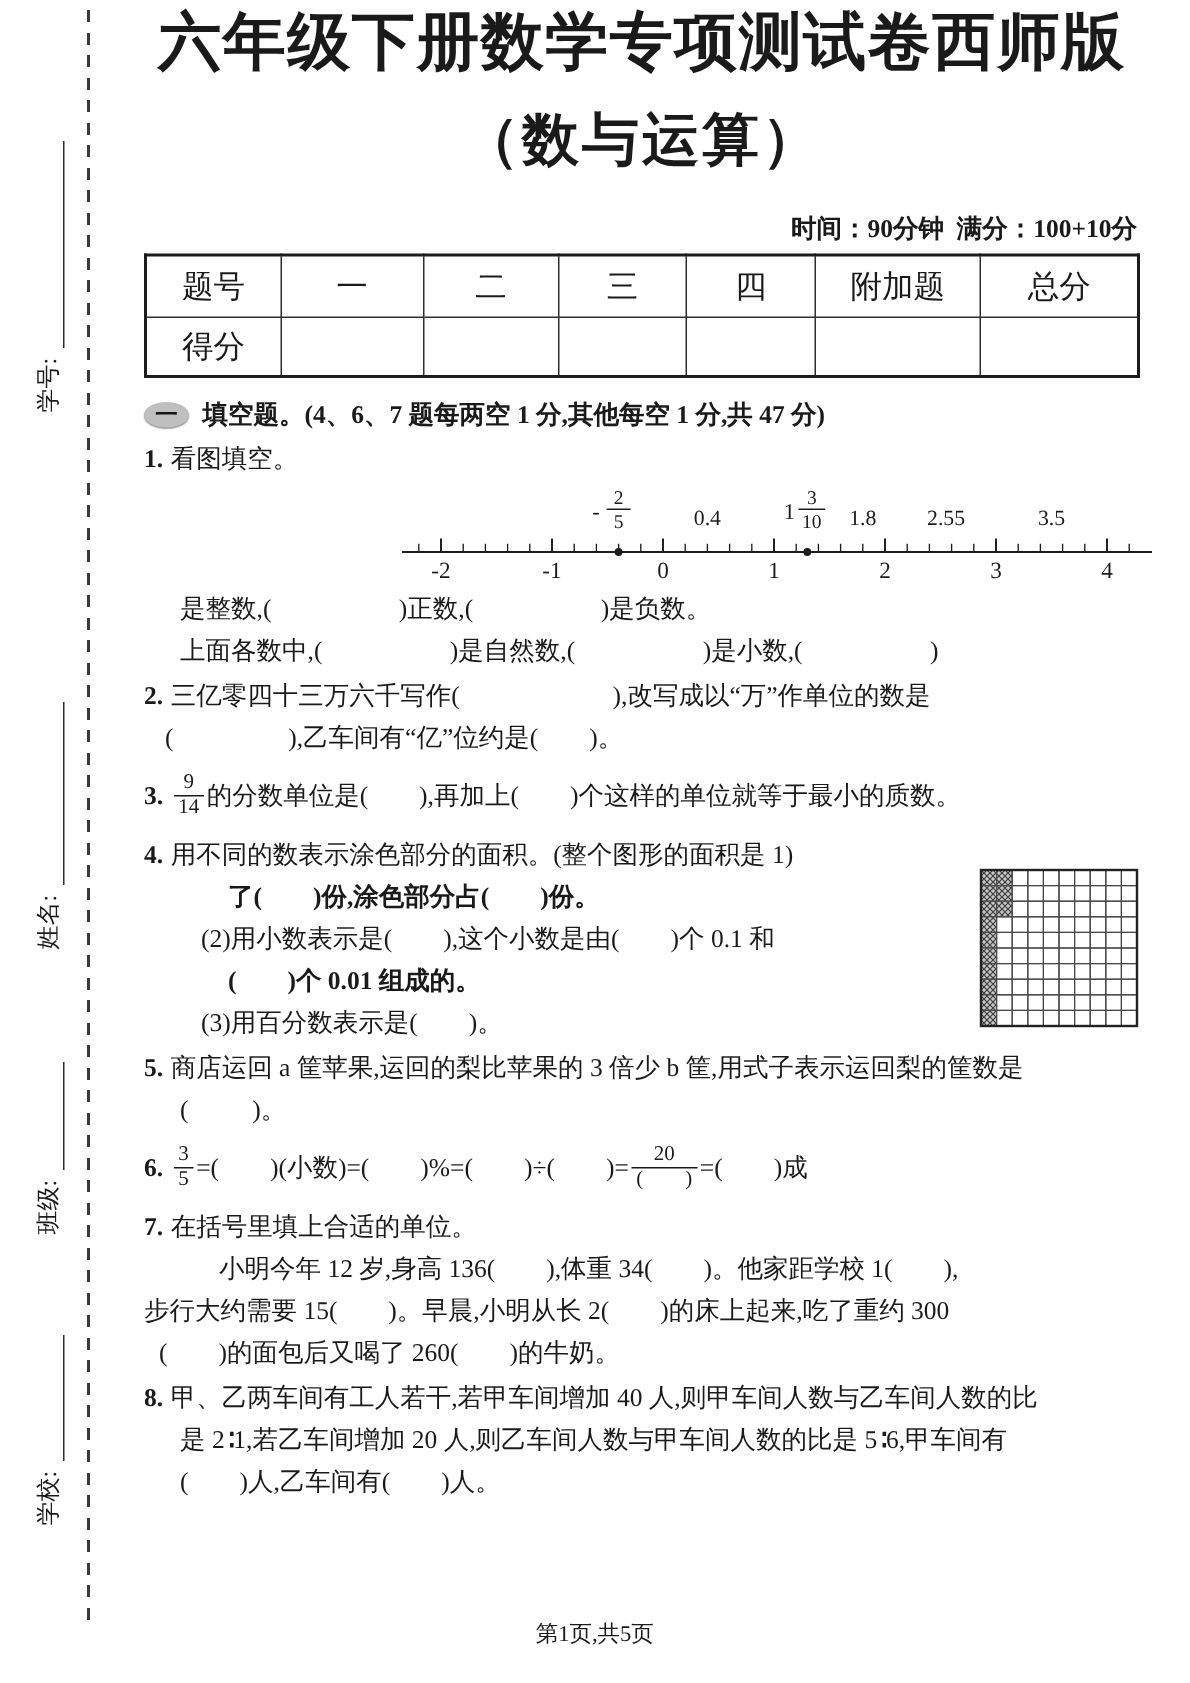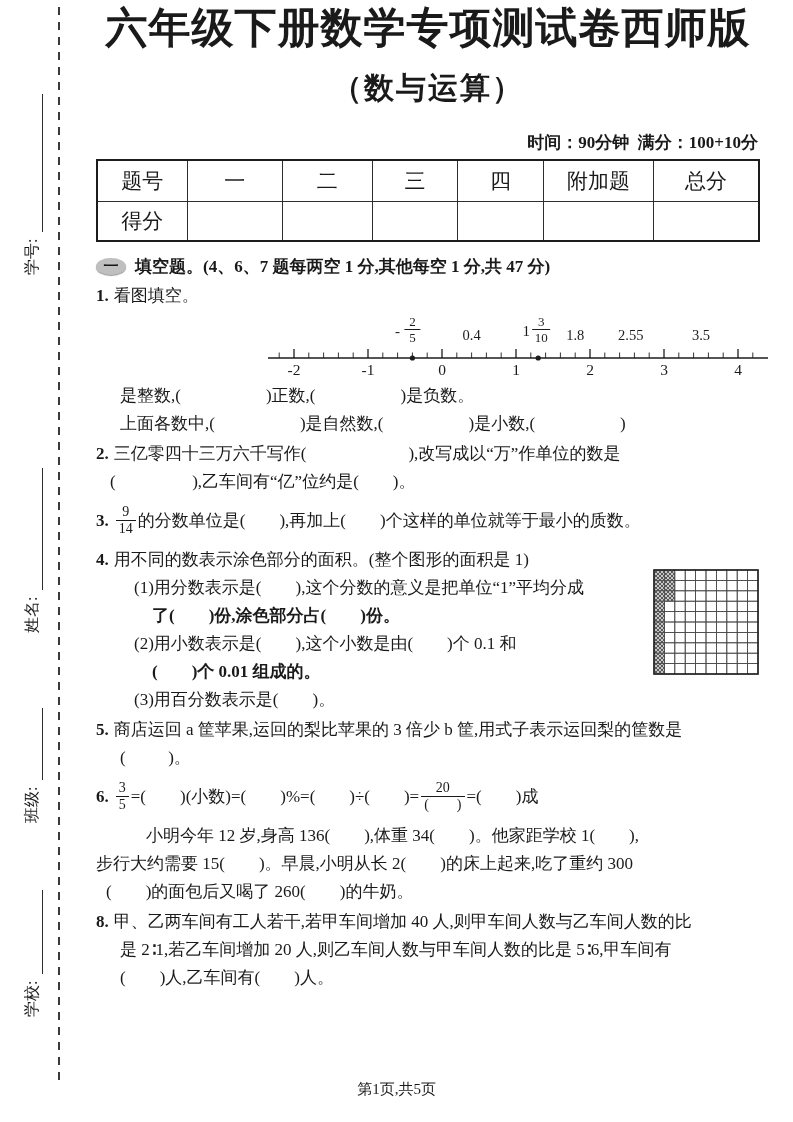--- a/index.html
+++ b/index.html
@@ -18,21 +18,21 @@
     transform:rotate(-90deg);font-size:16px;white-space:nowrap;
   }
   .m-field .m-line{display:inline-block;border-bottom:1.6px solid #2d2d2d;height:16px;flex:0 0 auto;}
   .mf-1{width:196px;left:-66px;top:166px;}  .mf-1 .m-line{width:138px;}
   .mf-2{width:180px;left:-58px;top:532px;}  .mf-2 .m-line{width:122px;}
   .mf-3{width:128px;left:-32px;top:748px;}  .mf-3 .m-line{width:72px;}
   .mf-4{width:142px;left:-39px;top:935px;}  .mf-4 .m-line{width:84px;}
   
   .content{position:absolute;left:96px;top:0;width:664px;}
   .title{text-align:center;font-size:42px;font-weight:700;letter-spacing:1px;}
-  .subtitle{margin-top:12px;text-align:center;font-size:30px;font-weight:700;letter-spacing:2px;}
+  .subtitle{margin-top:12px;text-align:center;font-size:38px;font-weight:700;letter-spacing:2px;}
   .meta{margin-top:22px;text-align:right;font-size:17px;font-weight:700;white-space:pre;padding-right:2px;}
   
   table.score{width:100%;border-collapse:collapse;margin-top:5px;border:2.5px solid #1c1c1c;}
   table.score td{border:1.5px solid #2e2e2e;text-align:center;font-size:21px;font-weight:400;height:40px;padding:0;}
   table.score tr.r2 td{height:38px;}
   
   .section-head{margin-top:13px;display:flex;align-items:center;gap:9px;font-size:17px;font-weight:700;}
   .sec-badge{
     display:inline-flex;align-items:center;justify-content:center;flex:0 0 auto;
     width:30px;height:17px;border-radius:50%;background:#bfbfbf;color:#151515;
@@ -193,21 +193,20 @@
       <div class="q-line"><b class="qnum">2.</b><span>三亿零四十三万六千写作(                        ),改写成以“万”作单位的数是</span></div>
       <div class="q-line" style="margin-left:-10px">(                  ),乙车间有“亿”位约是(        )。</div>
     </div>
 
     <div class="q">
       <div class="q-line tall"><b class="qnum">3.</b><span class="frac"><span class="fn">9</span><span class="fd">14</span></span><span>的分数单位是(        ),再加上(        )个这样的单位就等于最小的质数。</span></div>
     </div>
 
     <div class="q q4">
       <div class="q-line"><b class="qnum">4.</b><span>用不同的数表示涂色部分的面积。(整个图形的面积是 1)</span></div>
-      <div class="q-line ind1">(1)用分数表示是(        ),这个分数的意义是把单位“1”平均分成</div>
       <div class="q-line ind2">了(        )份,涂色部分占(        )份。</div>
       <div class="q-line ind1">(2)用小数表示是(        ),这个小数是由(        )个 0.1 和</div>
       <div class="q-line ind2">(        )个 0.01 组成的。</div>
       <div class="q-line ind1">(3)用百分数表示是(        )。</div>
       <svg id="grid-svg" class="q4-grid" width="108" height="108" viewBox="0 0 108 108">
           <defs>
             <pattern id="hatch" patternUnits="userSpaceOnUse" width="4" height="4">
               <rect x="0" y="0" width="4" height="4" fill="#c6c6c6"></rect>
               <path d="M0 0L4 4M4 0L0 4" stroke="#3d3d3d" stroke-width="0.8"></path>
             </pattern>
@@ -319,20 +318,21 @@
     <div class="q">
       <div class="q-line"><b class="qnum">5.</b><span>商店运回 a 筐苹果,运回的梨比苹果的 3 倍少 b 筐,用式子表示运回梨的筐数是</span></div>
       <div class="q-line">(          )。</div>
     </div>
 
     <div class="q">
       <div class="q-line tall"><b class="qnum">6.</b><span class="frac"><span class="fn">3</span><span class="fd">5</span></span><span style="white-space:pre">=(        )(小数)=(        )%=(        )÷(        )=</span><span class="frac"><span class="fn">20</span><span class="fd">(        )</span></span><span style="white-space:pre">=(        )成</span></div>
     </div>
 
     <div class="q">
+      <div class="q-line"><b class="qnum">7.</b><span>在括号里填上合适的单位。</span></div>
       <div class="q-line pl26">小明今年 12 岁,身高 136(        ),体重 34(        )。他家距学校 1(        ),</div>
       <div class="q-line out1">步行大约需要 15(        )。早晨,小明从长 2(        )的床上起来,吃了重约 300</div>
       <div class="q-line out2">(        )的面包后又喝了 260(        )的牛奶。</div>
     </div>
 
     <div class="q">
       <div class="q-line"><b class="qnum">8.</b><span>甲、乙两车间有工人若干,若甲车间增加 40 人,则甲车间人数与乙车间人数的比</span></div>
       <div class="q-line">是 2∶1,若乙车间增加 20 人,则乙车间人数与甲车间人数的比是 5∶6,甲车间有</div>
       <div class="q-line">(        )人,乙车间有(        )人。</div>
     </div>

